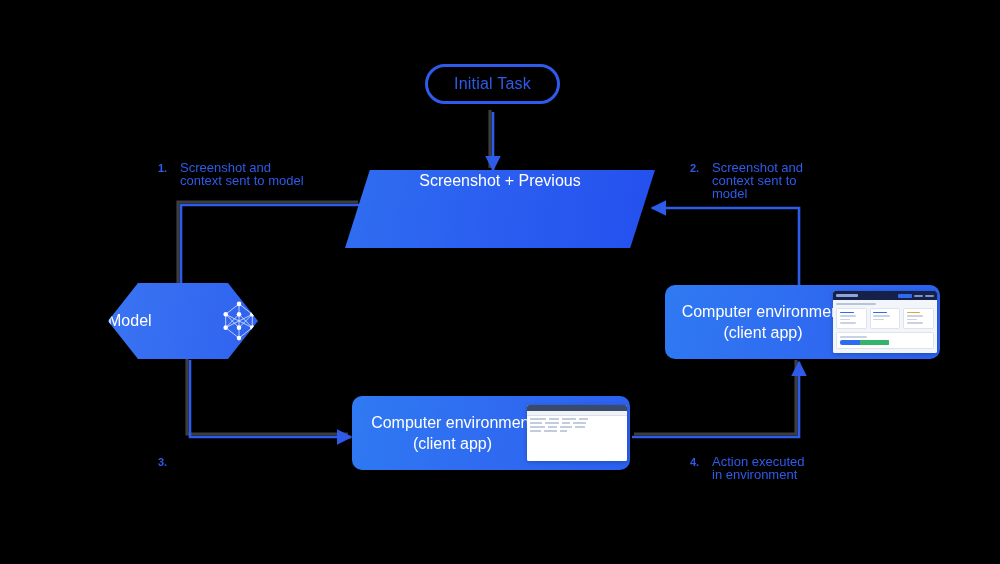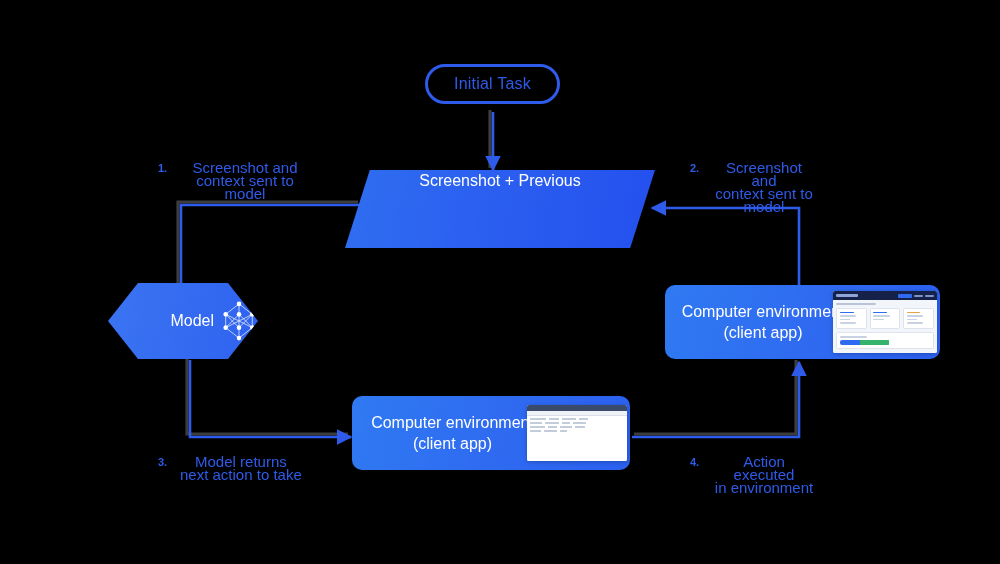--- a/index.html
+++ b/index.html
@@ -34,21 +34,21 @@
     color: #fff; font-size: 16px; line-height: 21px; text-align: center;
     width: 230px;
   }
 
   
   .hex {
     position: absolute; left: 108px; top: 283px;
     width: 150px; height: 76px;
     background: linear-gradient(100deg, #3a74f2 0%, #2f62f0 100%);
     clip-path: polygon(20% 0, 80% 0, 100% 50%, 80% 100%, 20% 100%, 0 50%);
-    display: flex; align-items: center; justify-content: flex-end; gap: 6px;
+    display: flex; align-items: center; justify-content: space-between; gap: 6px;
   }
   .hex .label { color: #fff; font-size: 16px; }
   .hex .nnet { width: 38px; height: 42px; }
 
   
   .envbox {
     position: absolute;
     border-radius: 10px;
     background: linear-gradient(105deg, #2f7af2 0%, #2f6bf1 50%, #2b60f0 100%);
     display: flex; align-items: center;
@@ -94,21 +94,21 @@
   .sh-grid { background: #fff; height: calc(100% - 11px); padding: 2px 3px; }
   .sh-row { display: flex; gap: 3px; margin-bottom: 2px; }
   .sh-cell { height: 2px; background: #c3ccdb; border-radius: .5px; }
 
   
   .step { position: absolute; display: flex; gap: 10px; align-items: flex-start; }
   .step .num {
     color: #2f5bea; font-size: 11px; font-weight: bold; line-height: 13px;
     min-width: 12px; padding-top: 1px;
   }
-  .step .stxt { color: #2f5bea; font-size: 15px; line-height: 13px; max-width: 130px; text-align: center; }
+  .step .stxt { color: #2f5bea; font-size: 13px; line-height: 13px; max-width: 130px; }
   #step-1 { left: 158px; top: 161px; }
   #step-2 { left: 690px; top: 161px; }
   #step-3 { left: 158px; top: 455px; }
   #step-4 { left: 690px; top: 455px; }
 </style>
 </head>
 <body>
 
 <div id="stage">
 
@@ -261,24 +261,20 @@
   <div class="step" id="step-2">
     <span class="num">2.</span>
     <span class="stxt">
       <span>Screenshot and</span><br>
       <span>context sent to model</span>
     </span>
   </div>
 
   <div class="step" id="step-3">
     <span class="num">3.</span>
-    <span class="stxt">
-      <span>Model returns</span><br>
-      <span>next action to take</span>
-    </span>
   </div>
 
   <div class="step" id="step-4">
     <span class="num">4.</span>
     <span class="stxt">
       <span>Action executed</span><br>
       <span>in environment</span>
     </span>
   </div>
 

